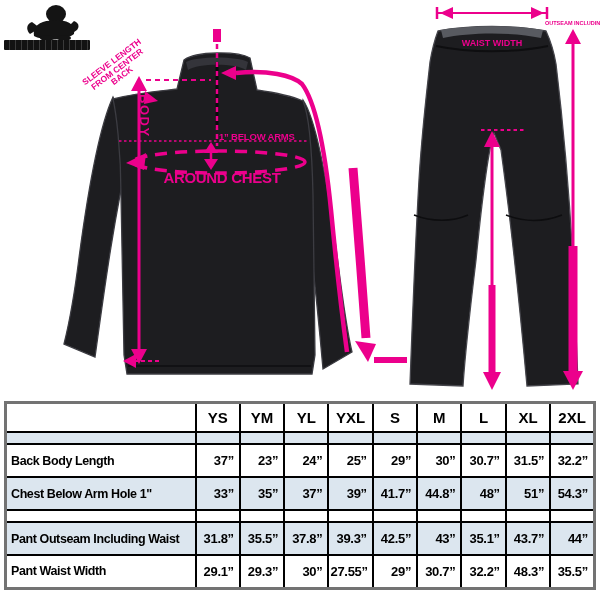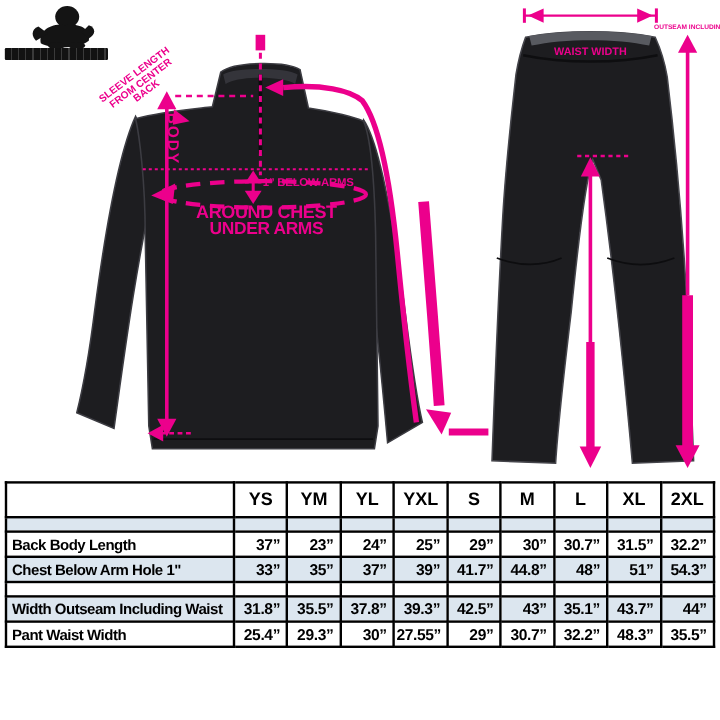--- a/index.html
+++ b/index.html
@@ -18,38 +18,38 @@
 
   
   .pk {
     position:absolute; color:#EC008C; font-weight:bold; white-space:nowrap;
     line-height:1.02;
   }
   .t-sleeve { left:74px; top:56px; width:86px; font-size:8.5px; text-align:center;
               transform:rotate(-37deg); transform-origin:50% 50%; white-space:normal; }
   .t-body   { left:151px; top:94px; font-size:13px; letter-spacing:1.5px;
               transform:rotate(90deg); transform-origin:0 0; }
-  .t-below  { left:219px; top:148px; font-size:9.5px; letter-spacing:-0.2px; }
+  .t-below  { left:219px; top:132px; font-size:9.5px; letter-spacing:-0.2px; }
   .t-chest1 { left:148px; top:170px; width:148px; font-size:15px; text-align:center; letter-spacing:-0.3px; }
   .t-chest2 { left:148px; top:184px; width:148px; font-size:14.5px; text-align:center; letter-spacing:-0.3px; }
   .t-waist  { left:450px; top:7px;  width:84px; font-size:9px; text-align:center;margin-top:32px; }
   .t-outseam{ left:545px; top:21px; width:60px; font-size:5.5px; }
 
   
   .table-wrap { position:absolute; left:4px; top:401px; width:592px; }
   table[data-name="size-table"] {
     border-collapse:collapse; table-layout:fixed; width:592px;
-    border:1px solid #737373; background:#fff;
+    border:3px solid #737373; background:#fff;
   }
   table[data-name="size-table"] th,
   table[data-name="size-table"] td {
     border:2px solid #000; font-weight:bold; color:#000; overflow:hidden;
   }
   table[data-name="size-table"] th { font-size:15px; height:25px; text-align:center; background:#fff; }
-  table[data-name="size-table"] tbody tr { height:21px; }
+  table[data-name="size-table"] tbody tr { height:33px; }
   table[data-name="size-table"] tbody tr.spacer { height:12px; }
   table[data-name="size-table"] tbody tr:nth-child(odd) { background:#dce6ef; }
   td.label-cell { text-align:left; padding-left:4px; font-size:12.5px; letter-spacing:-0.4px; }
   td.value-cell { text-align:right; padding-right:5px; font-size:13px; letter-spacing:-0.3px; }
 </style>
 </head>
 <body>
 
 <div class="stage" data-name="size-chart-graphic">
 
@@ -163,21 +163,20 @@
     </g>
   </svg>
 
   <div class="pk t-sleeve" data-name="sleeve-length-label">
     <span data-name="sleeve-length-label-line1">SLEEVE LENGTH</span><br>
     <span data-name="sleeve-length-label-line2">FROM CENTER BACK</span>
   </div>
   <div class="pk t-body" data-name="body-length-label">BODY</div>
   <div class="pk t-below" data-name="below-arms-label">1” BELOW ARMS</div>
   <div class="pk t-chest1" data-name="around-chest-label">AROUND CHEST</div>
-  <div class="pk t-chest2" data-name="under-arms-label">UNDER ARMS</div>
   <div class="pk t-waist" data-name="waist-width-label">WAIST WIDTH</div>
   <div class="pk t-outseam" data-name="outseam-label">OUTSEAM INCLUDING WAIST</div>
 
   <div class="table-wrap" data-name="size-table-wrap">
     <table data-name="size-table">
         <colgroup>
           <col style="width: 190px;">
           <col>
           <col>
           <col>
@@ -245,34 +244,34 @@
             <td class="value-cell" data-name="size-value"></td>
             <td class="value-cell" data-name="size-value"></td>
             <td class="value-cell" data-name="size-value"></td>
             <td class="value-cell" data-name="size-value"></td>
             <td class="value-cell" data-name="size-value"></td>
             <td class="value-cell" data-name="size-value"></td>
             <td class="value-cell" data-name="size-value"></td>
             <td class="value-cell" data-name="size-value"></td>
           </tr>
           <tr data-name="measurement-row">
-            <td class="label-cell" data-name="measurement-label">Width Outseam Including Waist</td>
+            <td class="label-cell" data-name="measurement-label">Pant Outseam Including Waist</td>
             <td class="value-cell" data-name="size-value">31.8”</td>
             <td class="value-cell" data-name="size-value">35.5”</td>
             <td class="value-cell" data-name="size-value">37.8”</td>
             <td class="value-cell" data-name="size-value">39.3”</td>
             <td class="value-cell" data-name="size-value">42.5”</td>
             <td class="value-cell" data-name="size-value">43”</td>
             <td class="value-cell" data-name="size-value">35.1”</td>
             <td class="value-cell" data-name="size-value">43.7”</td>
             <td class="value-cell" data-name="size-value">44”</td>
           </tr>
           <tr data-name="measurement-row">
             <td class="label-cell" data-name="measurement-label">Pant Waist Width</td>
-            <td class="value-cell" data-name="size-value">25.4”</td>
+            <td class="value-cell" data-name="size-value">29.1”</td>
             <td class="value-cell" data-name="size-value">29.3”</td>
             <td class="value-cell" data-name="size-value">30”</td>
             <td class="value-cell" data-name="size-value">27.55”</td>
             <td class="value-cell" data-name="size-value">29”</td>
             <td class="value-cell" data-name="size-value">30.7”</td>
             <td class="value-cell" data-name="size-value">32.2”</td>
             <td class="value-cell" data-name="size-value">48.3”</td>
             <td class="value-cell" data-name="size-value">35.5”</td>
           </tr>
         </tbody>

